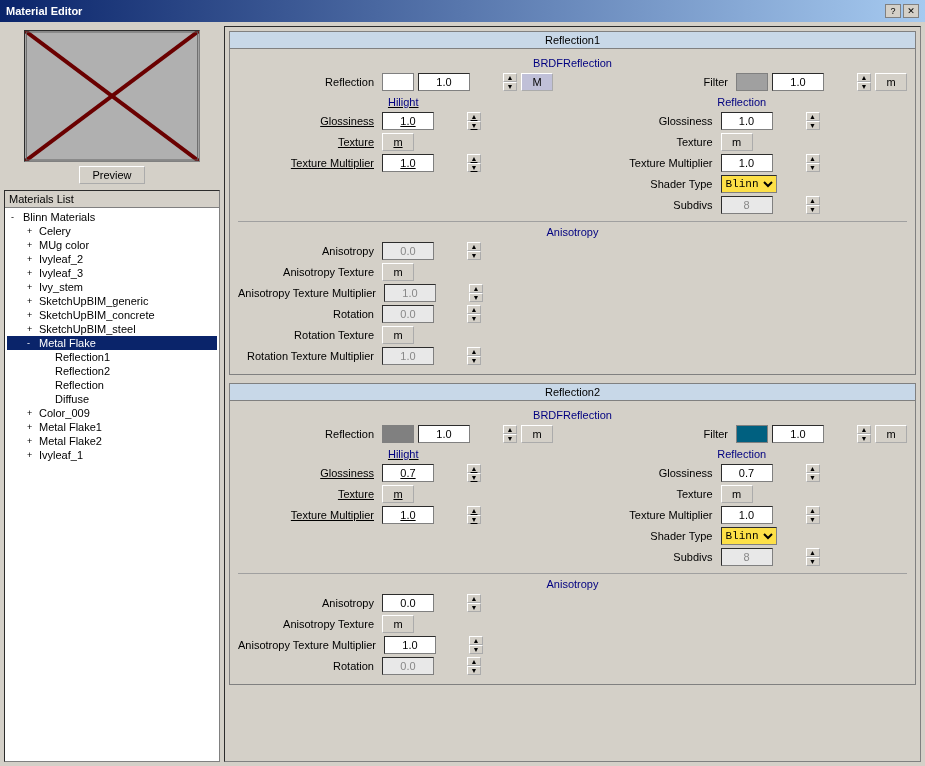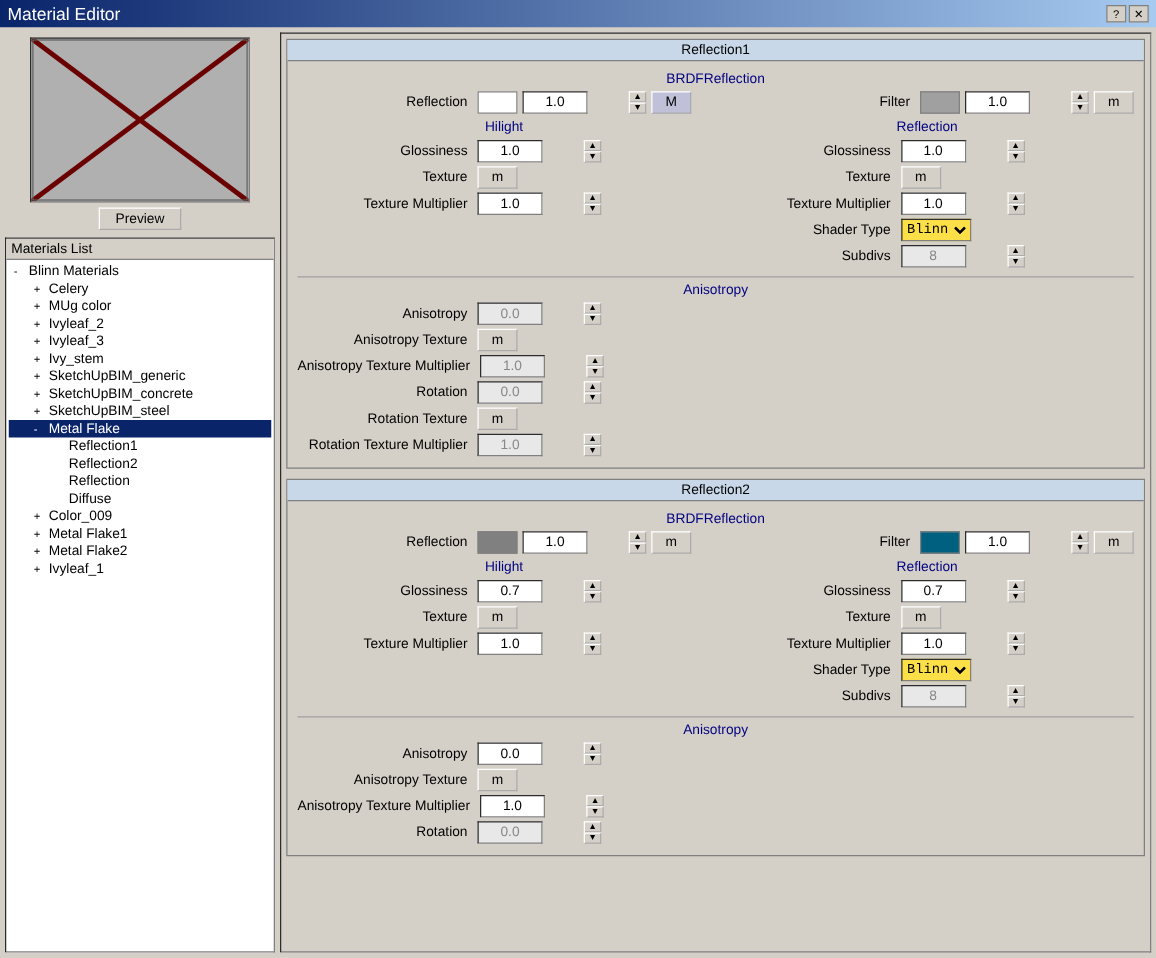--- a/index.html
+++ b/index.html
@@ -7,21 +7,21 @@
 
     .title-bar {
       background: linear-gradient(to right, #0a246a, #a6caf0);
       color: white;
       padding: 3px 6px;
       display: flex;
       align-items: center;
       justify-content: space-between;
       height: 22px;
     }
-    .title-bar-title { font-size: 14px; font-weight: normal; }
+    .title-bar-title { font-size: 11px; font-weight: bold; }
     .title-bar-buttons { display: flex; gap: 2px; }
     .title-bar-btn {
       width: 16px; height: 14px; font-size: 9px; background: #d4d0c8;
       border: 1px solid #808080; cursor: pointer; display: flex; align-items: center; justify-content: center;
     }
 
     .main-container {
       display: flex;
       height: calc(100vh - 22px);
       background: #d4d0c8;
@@ -215,21 +215,21 @@
       border: 1px outset #ffffff;
       font-size: 11px;
       cursor: pointer;
       text-align: center;
     }
 
     .two-col {
       display: flex;
       gap: 8px;
     }
-    .col-left { flex: 1; }
+    .col-left { flex: 1; text-decoration: underline; }
     .col-right { flex: 1; }
 
     .divider {
       border-top: 1px solid #a0a0a0;
       margin: 4px 0;
     }
 
     select {
       height: 18px;
       font-size: 11px;

